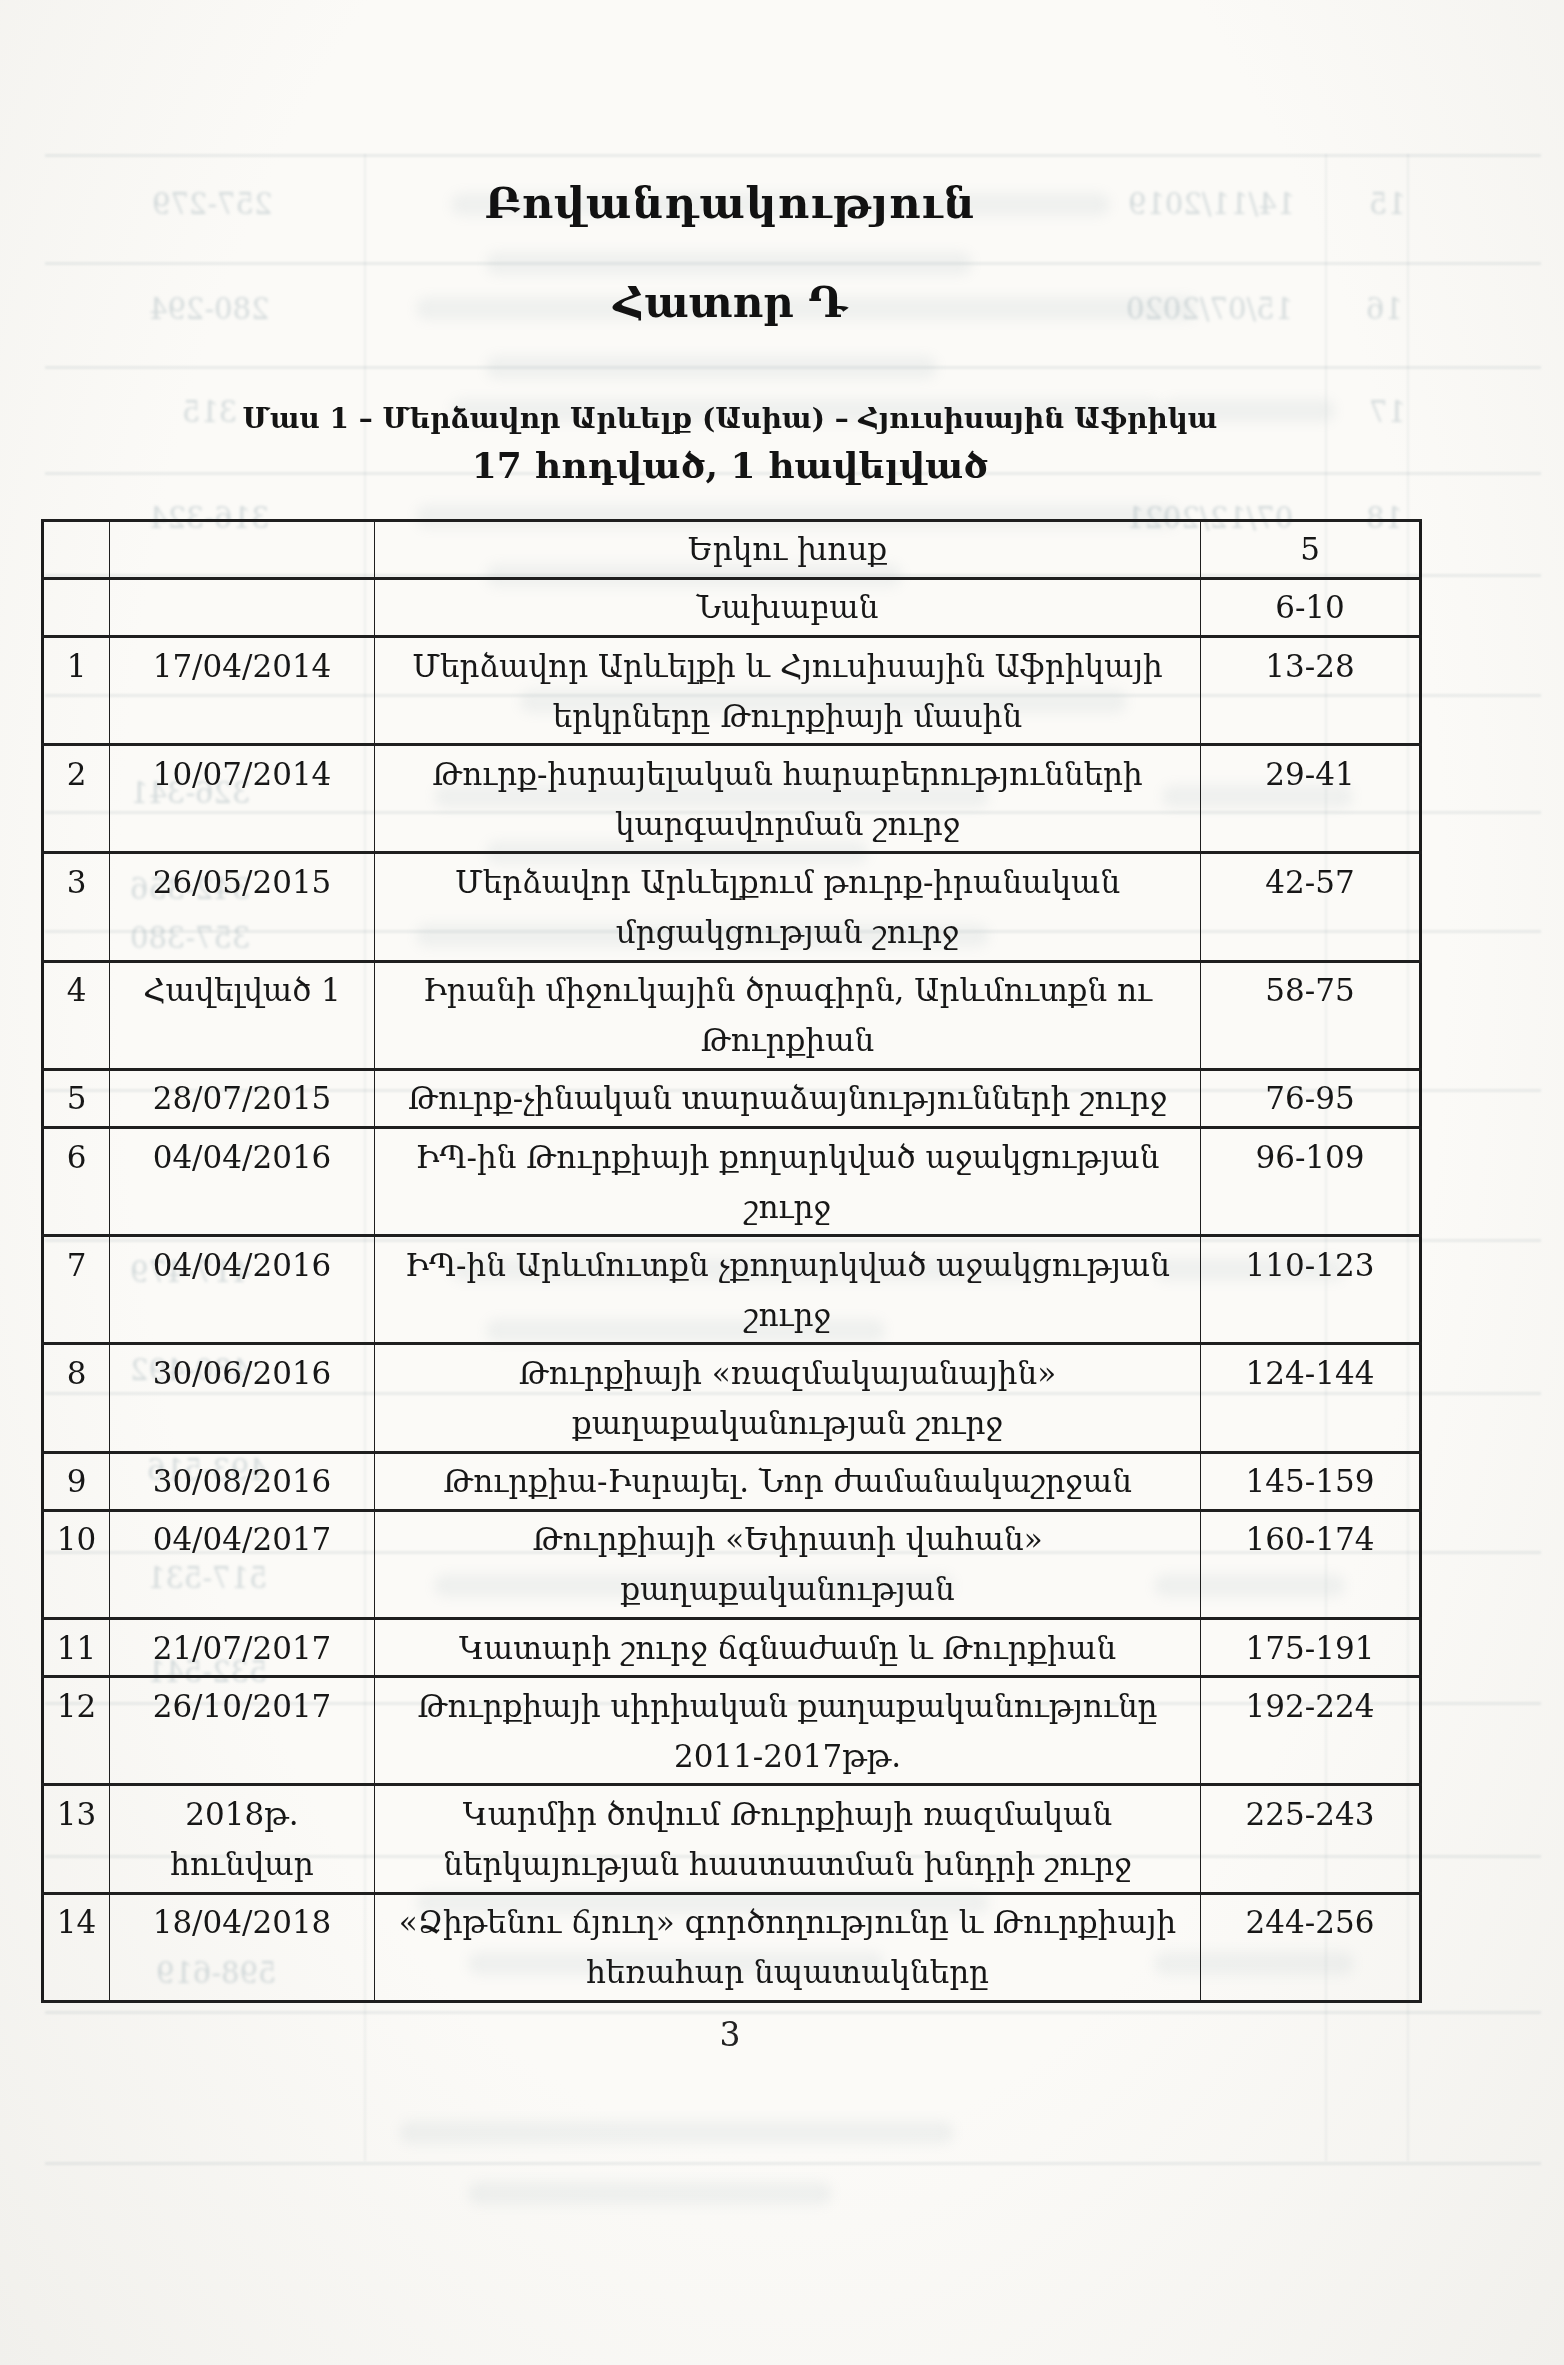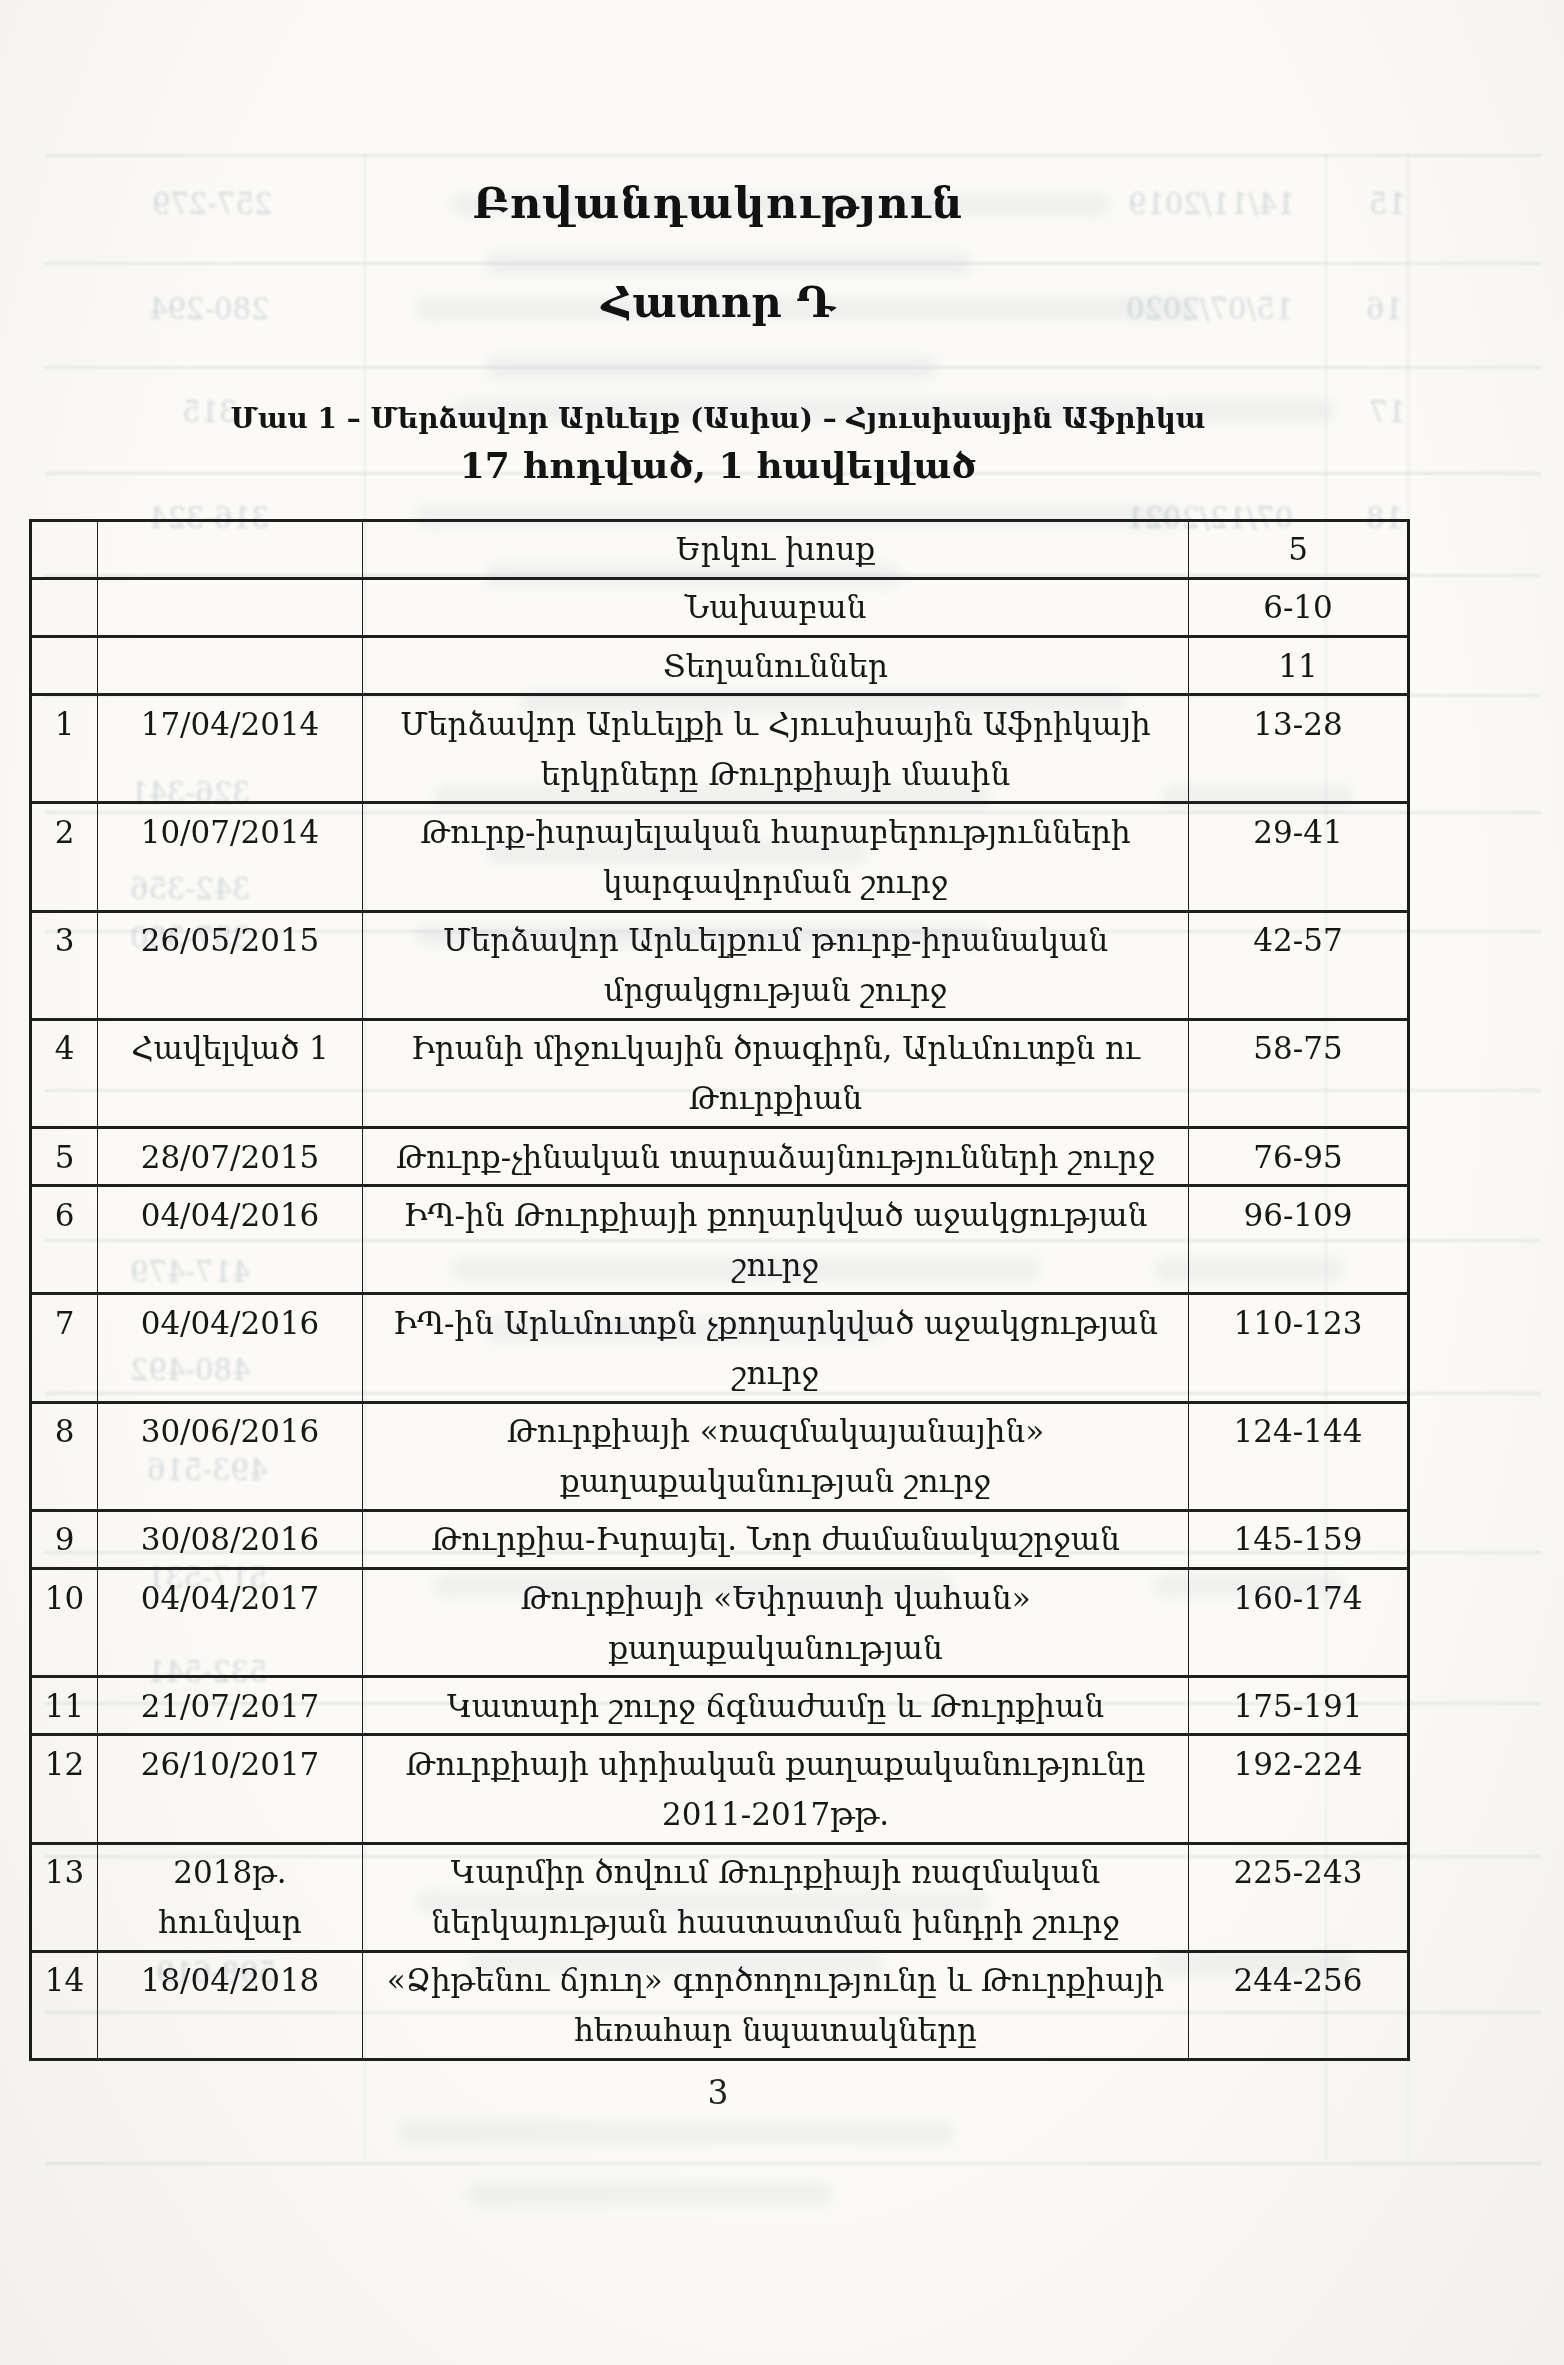--- a/index.html
+++ b/index.html
@@ -28,21 +28,21 @@
   }
   .bleed-vline{
     position:absolute;width:1.7px;
     background:#8fa0a6;opacity:.12;filter:blur(0.9px);
   }
   .bleed-smudge{
     position:absolute;height:22.6px;
     background:#9fb0b6;opacity:.13;filter:blur(6px);border-radius:11.3px;
   }
   
-  .content{position:relative;z-index:1;width:1378px;margin-left:29px;text-align:center;}
+  .content{position:relative;z-index:1;width:1378px;margin-left:41px;text-align:center;}
   .doc-title{margin:0;padding-top:178px;font-size:43px;font-weight:bold;letter-spacing:0.9px;color:#121212;}
   .doc-volume{margin:50px 0 0 0;font-size:42px;font-weight:bold;color:#121212;}
   .doc-subtitle{margin:75px 0 0 0;font-size:28px;font-weight:bold;color:#141414;}
   .doc-count{margin:8.7px 0 0 0;font-size:36px;font-weight:bold;color:#141414;}
   table.toc{
     border-collapse:collapse;
     table-layout:fixed;
     width:1378px;
     margin-top:33px;
     background:transparent;
@@ -155,26 +155,20 @@
           <td class="c-title">Երկու խոսք</td>
           <td class="c-pages">5</td>
         </tr>
         <tr>
           <td class="c-num"></td>
           <td class="c-date"></td>
           <td class="c-title">Նախաբան</td>
           <td class="c-pages">6-10</td>
         </tr>
         <tr>
-          <td class="c-num"></td>
-          <td class="c-date"></td>
-          <td class="c-title">Տեղանուններ</td>
-          <td class="c-pages">11</td>
-        </tr>
-        <tr>
           <td class="c-num">1</td>
           <td class="c-date">17/04/2014</td>
           <td class="c-title">Մերձավոր Արևելքի և Հյուսիսային Աֆրիկայի երկրները Թուրքիայի մասին</td>
           <td class="c-pages">13-28</td>
         </tr>
         <tr>
           <td class="c-num">2</td>
           <td class="c-date">10/07/2014</td>
           <td class="c-title">Թուրք-իսրայելական հարաբերությունների կարգավորման շուրջ</td>
           <td class="c-pages">29-41</td>

